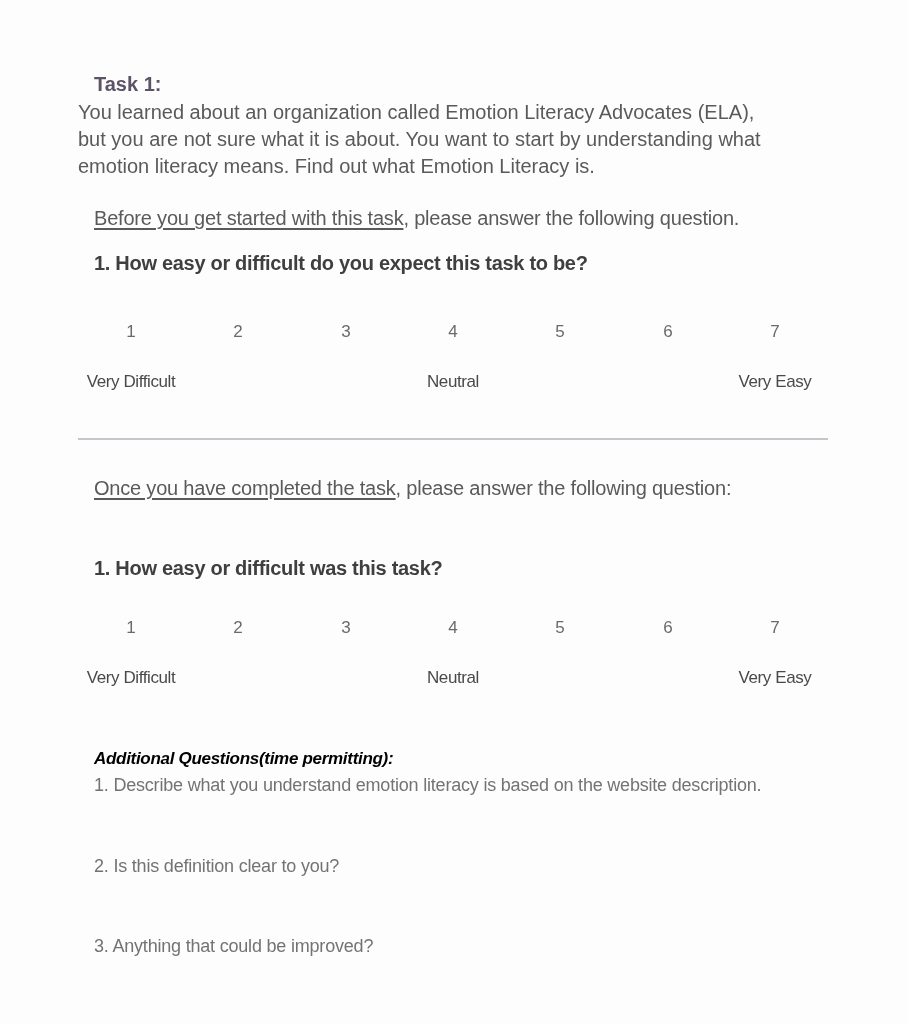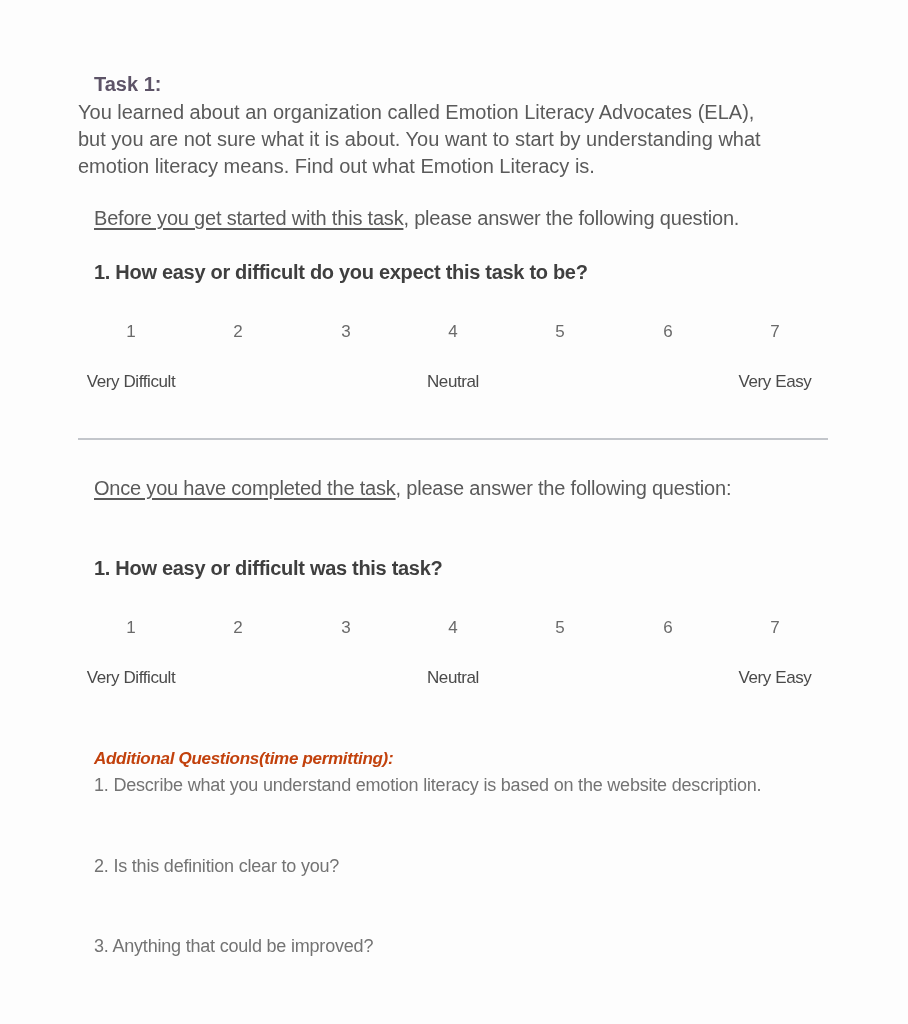--- a/index.html
+++ b/index.html
@@ -52,21 +52,21 @@
     }
     .instr-before { top: 207px; }
     .instr-after { top: 477px; }
 
     .question {
       font-size: 20px;
       font-weight: bold;
       color: #3f3f3f;
       letter-spacing: -0.3px;
     }
-    .q-before { top: 261px; }
+    .q-before { top: 252px; }
     .q-after { top: 557px; }
 
     .scale {
       position: absolute;
       left: 0;
       width: 752px;
     }
     .scale-nums {
       position: absolute;
       top: 0;
@@ -103,21 +103,21 @@
       width: 750px;
       height: 2px;
       background: #c3c6cb;
     }
 
     .additional-title {
       top: 749px;
       font-size: 17px;
       font-weight: bold;
       font-style: italic;
-      color: #c2410c;
+      color: #000000;
       letter-spacing: -0.3px;
     }
     .add-q {
       font-size: 18px;
       color: #737373;
       letter-spacing: -0.2px;
     }
     .add-q-1 { top: 775px; }
     .add-q-2 { top: 856px; }
     .add-q-3 { top: 936px; text-align: right; }

